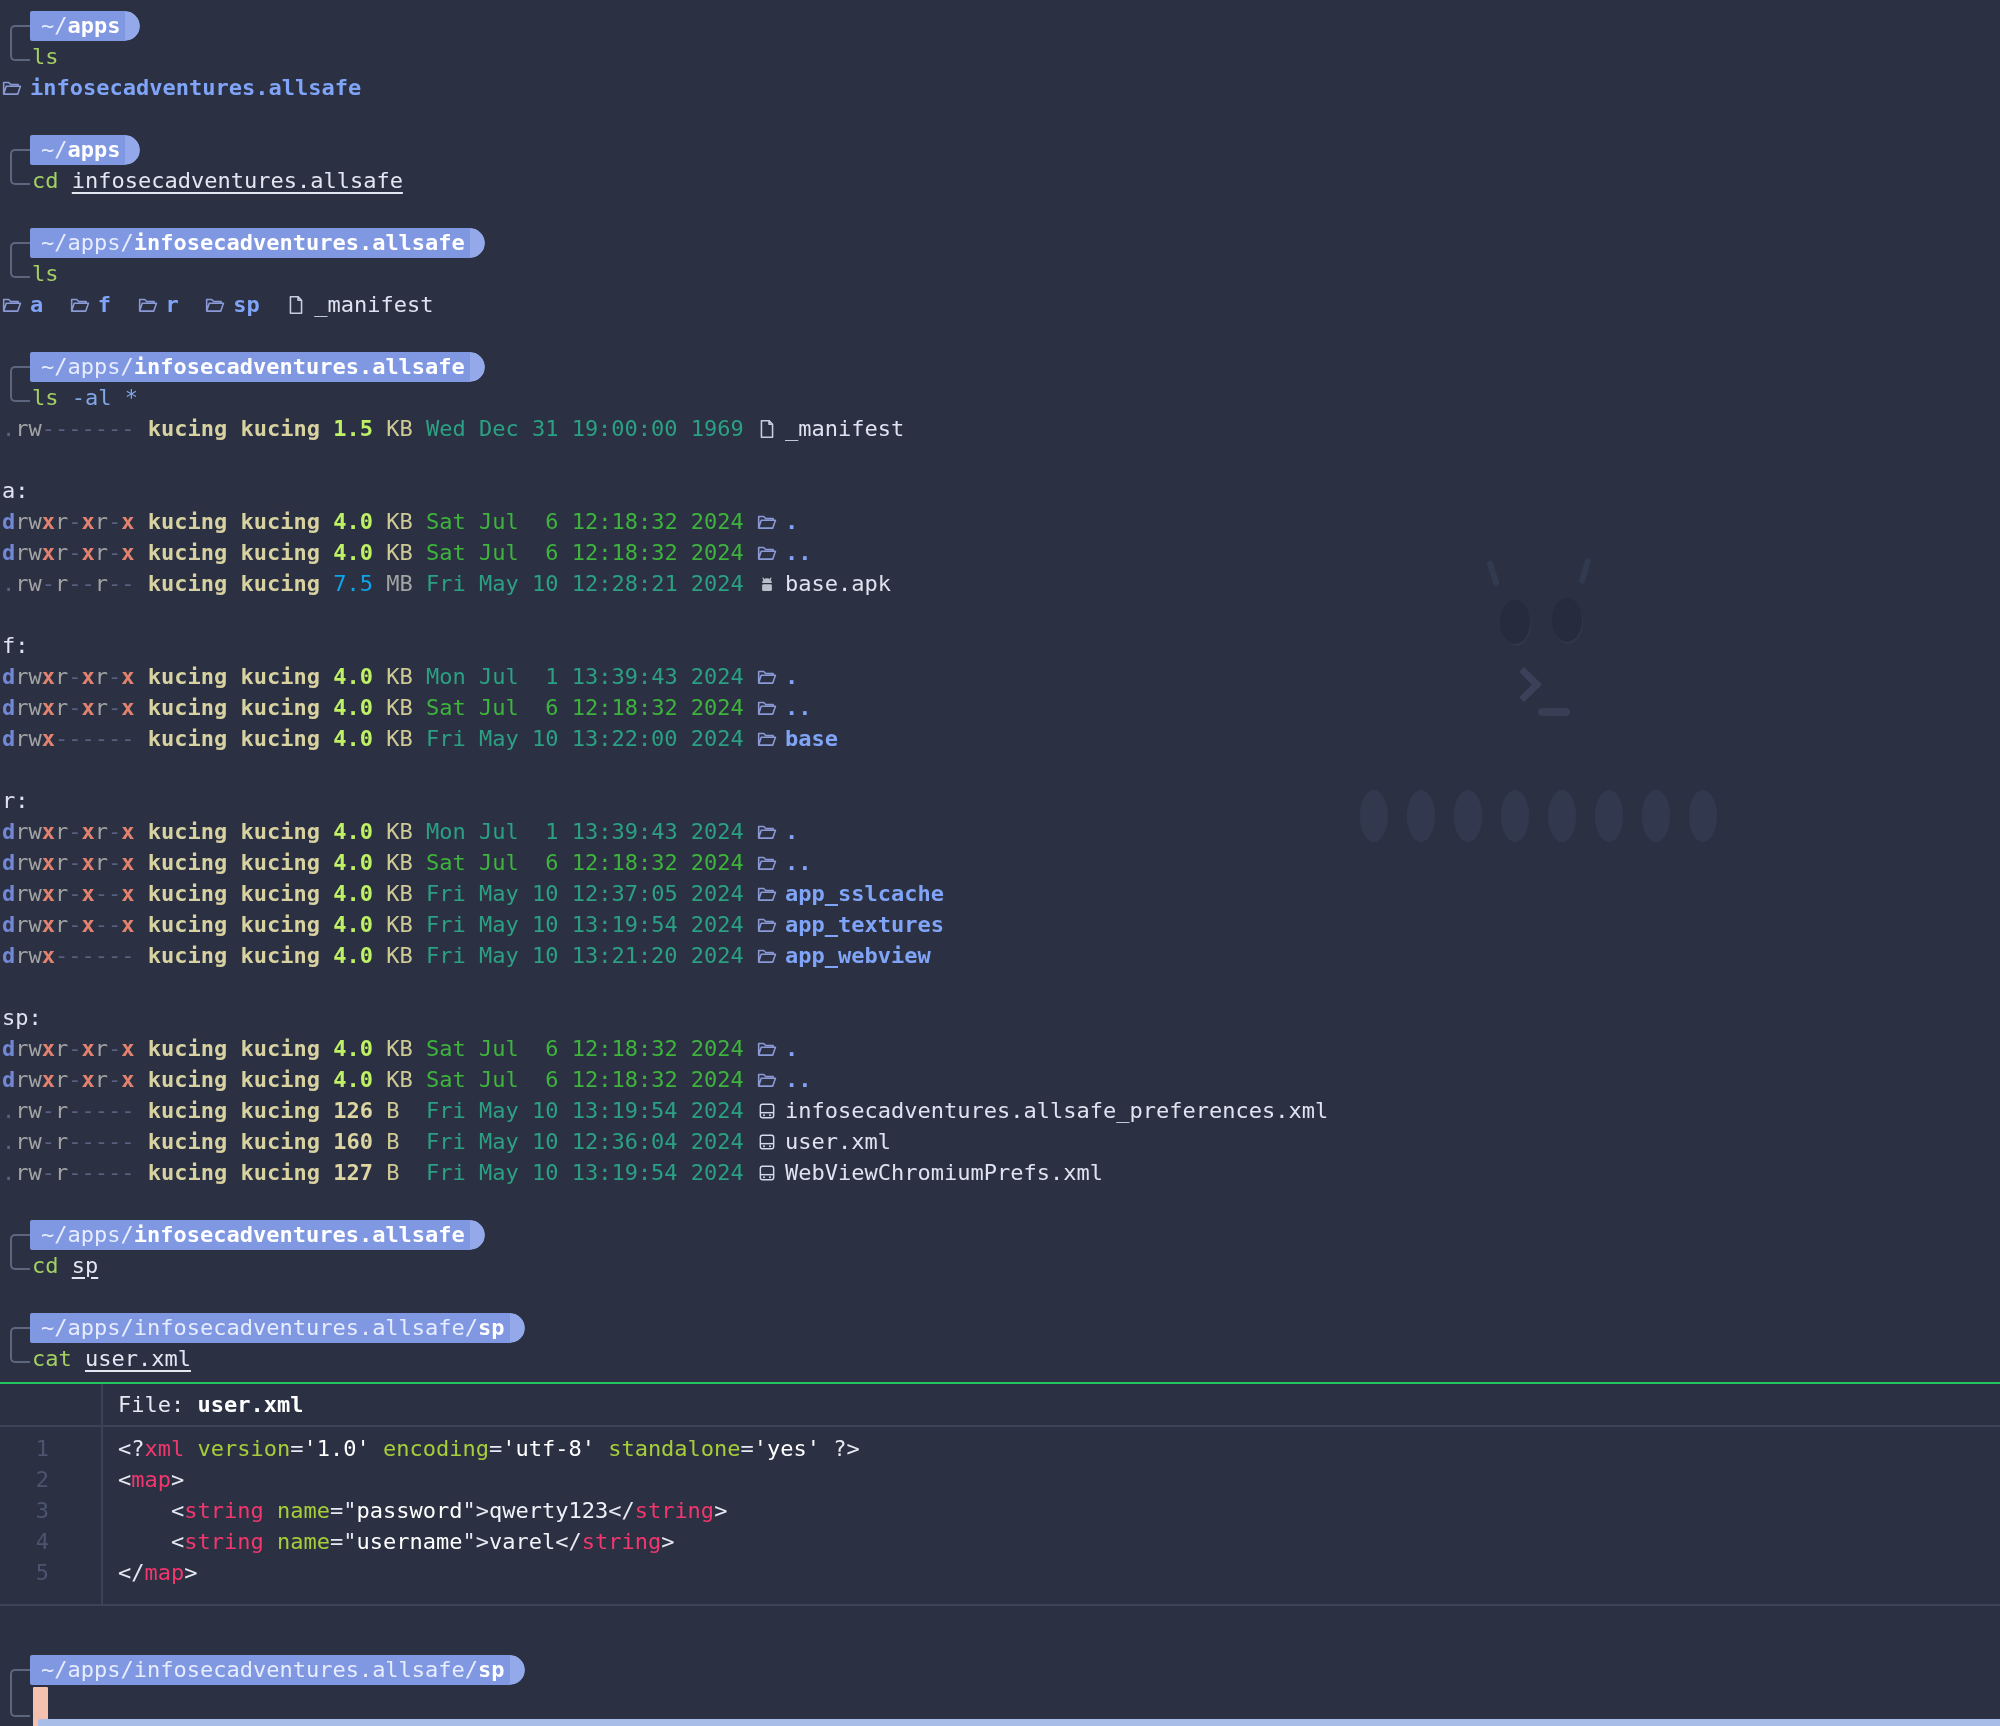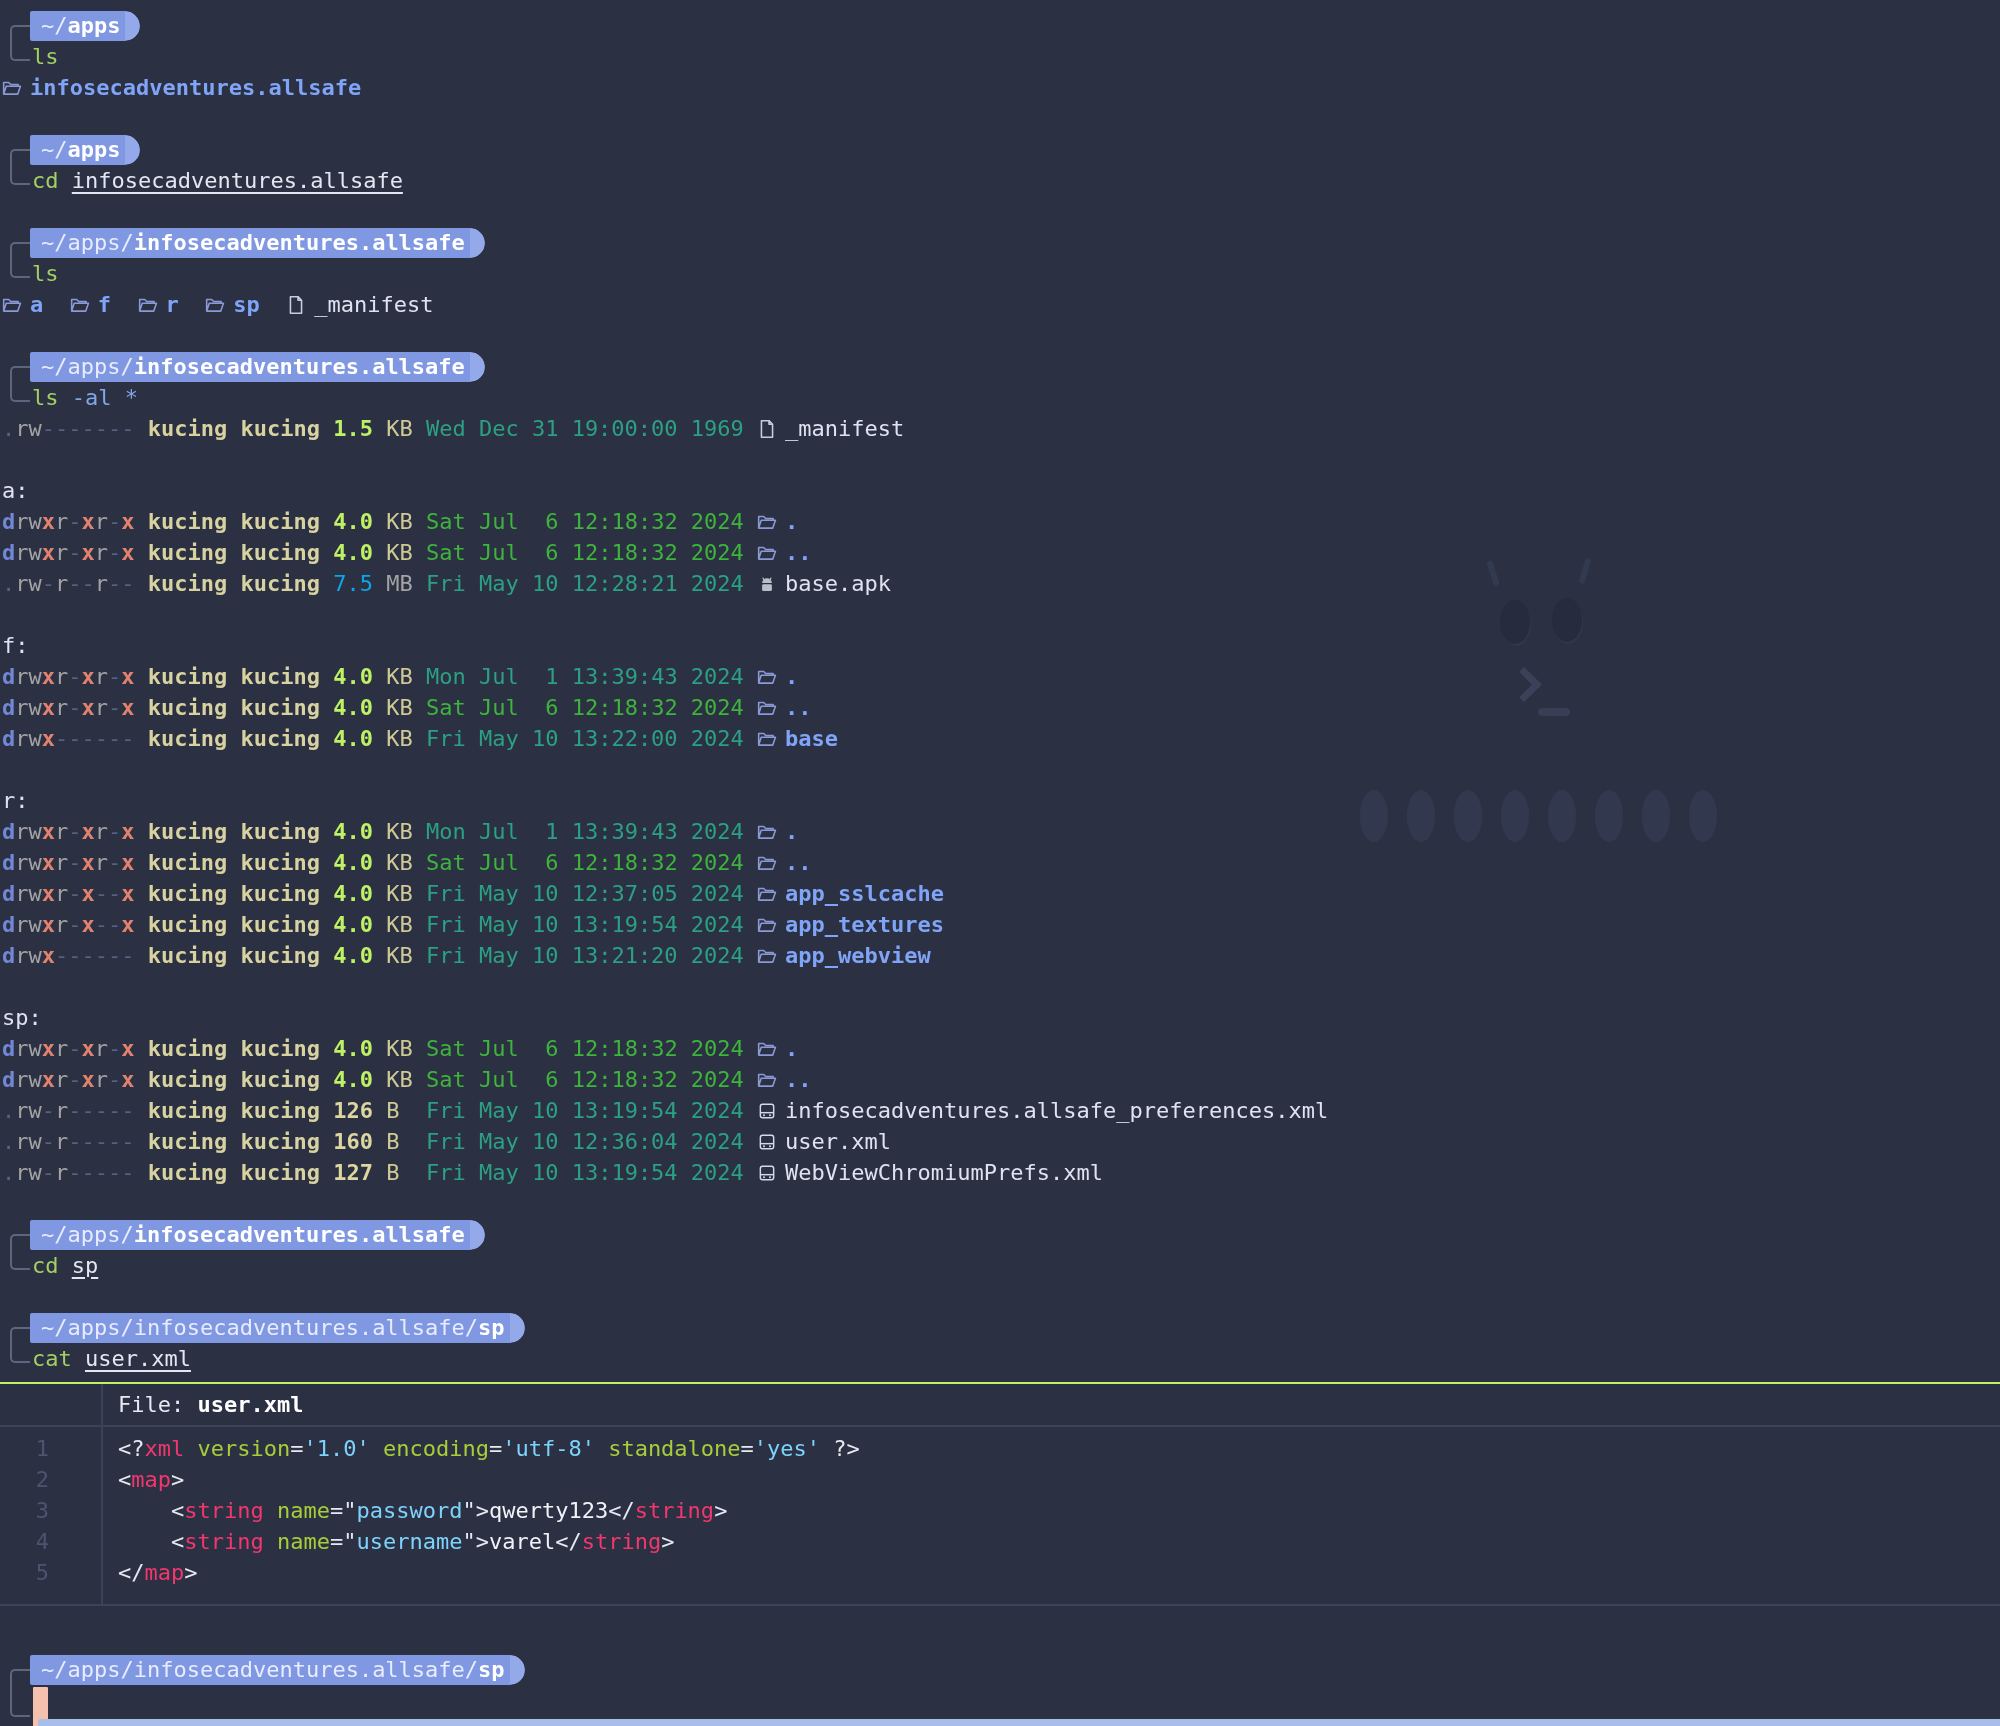--- a/index.html
+++ b/index.html
@@ -47,33 +47,33 @@
   .seg-size-unit{color:#cfc994;}
   .seg-size-num-b{color:#ddd6a0;font-weight:bold;}
   .seg-size-unit-b{color:#cfc994;}
   .seg-size-mb{color:#0ea5e9;font-weight:normal;}
   .seg-size-mb-unit{color:#a3a3a3;}
   .seg-date-old{color:#2ba083;}
   .seg-date-new{color:#3eb43c;}
   .seg-xml-punc{color:#e6e9f2;}
   .seg-xml-tag{color:#f2366e;}
   .seg-xml-attr{color:#a6ce39;}
-  .seg-xml-str{color:#7dd3fc;}
+  .seg-xml-str{color:#ffffff;}
   .seg-xml-quote{color:#e6e9f2;}
   .seg-xml-text{color:#f0f2f8;}
 
   .icon{display:inline-block;width:20px;height:20px;vertical-align:-3px;margin-right:8px;}
   .icon svg{display:block;width:20px;height:20px;}
   .ic-folder{color:#8b9ad6;}
   .ic-file{color:#c9cede;}
   .ic-android{color:#b9bfca;}
   .ic-xml{color:#d5dae8;}
 
   
-  .bat{margin-top:8px;border-top:2px solid #bef264;border-bottom:2px solid #3c4359;}
+  .bat{margin-top:8px;border-top:2px solid #22c55e;border-bottom:2px solid #3c4359;}
   .bat-row{display:flex;}
   .bat-gutter{
     flex:0 0 103px;box-sizing:border-box;border-right:2px solid #3c4359;
     text-align:right;padding-right:52px;color:#4c5470;
     line-height:31px;white-space:pre;
   }
   .bat-content{padding-left:15px;line-height:31px;white-space:pre;}
   .bat-header-row{border-bottom:2px solid #3c4359;}
   .bat-header-row .bat-gutter{height:41px;line-height:41px;}
   .bat-header-row .bat-content{line-height:41px;color:#e6e9f2;}

